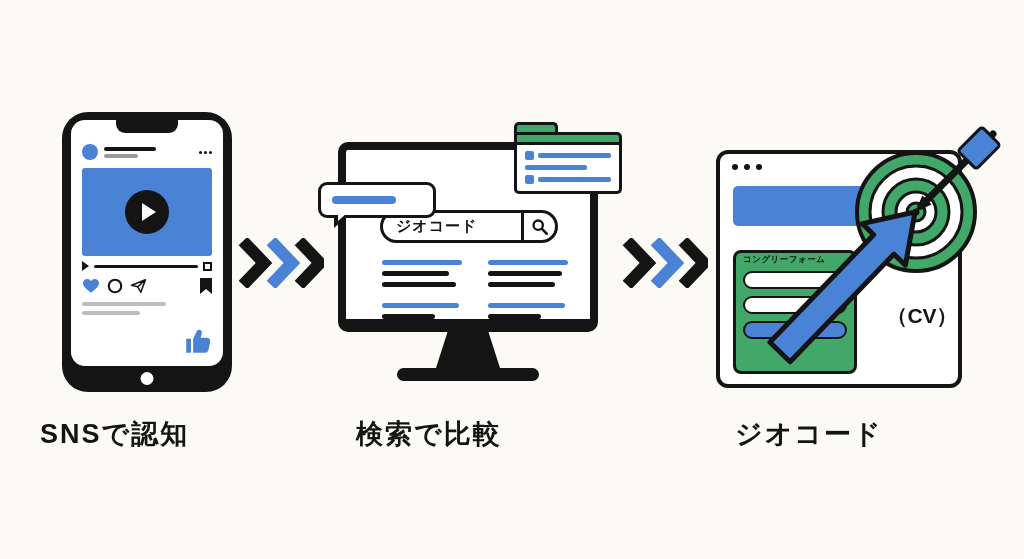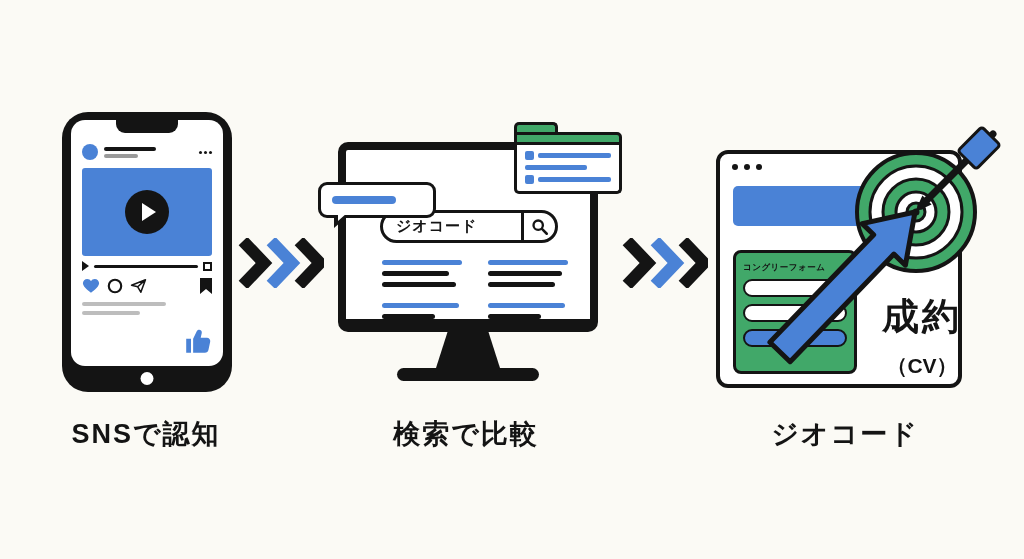--- a/index.html
+++ b/index.html
@@ -6,21 +6,21 @@
   :root{
     --blue:#4a82d6;
     --green:#41a869;
     --ink:#141414;
     --bg:#fbfaf5;
   }
   body{ width:1024px; height:559px; font-family:"Liberation Sans","DejaVu Sans",sans-serif; background:#fff; }
   .canvas{ position:relative; width:1024px; height:559px; background:var(--bg); overflow:hidden; }
 
   
-  .stage-label{ position:absolute; top:416px; text-align:center; font-size:27px; font-weight:800; color:var(--ink); letter-spacing:2px; }
+  .stage-label{ position:absolute; top:416px; text-align:left; font-size:27px; font-weight:800; color:var(--ink); letter-spacing:2px; }
   .label-sns{ left:40px; width:212px; }
   .label-search{ left:356px; width:220px;font-family:Liberation Mono, monospace; }
   .label-site{ left:735px; width:220px; }
 
   
   .chev{ position:absolute; width:86px; height:50px; }
   .chev-1{ left:238px; top:238px; }
   .chev-2{ left:622px; top:238px; }
 
   
@@ -76,21 +76,21 @@
   .frow{ display:flex; align-items:center; gap:4px; margin-bottom:5px; }
   .fsq{ width:9px; height:9px; background:var(--blue); border-radius:2px; flex:0 0 auto; }
   .fln{ height:5px; background:var(--blue); border-radius:2px; flex:1; }
   .fln.short{ flex:0 0 72%; }
 
   
   .browser{ position:absolute; left:716px; top:150px; width:246px; height:238px; background:#fff; border:4px solid var(--ink); border-radius:12px; z-index:1; }
   .bdots{ position:absolute; left:12px; top:10px; display:flex; gap:6px; }
   .bdots i{ width:6px; height:6px; background:var(--ink); border-radius:50%; }
   .hero{ position:absolute; left:13px; top:32px; width:150px; height:40px; background:var(--blue); border-radius:5px; }
-  .webform{ position:absolute; left:13px; top:96px; width:124px; height:124px; background:var(--green); border:3px solid var(--ink); border-radius:8px; padding:8px 7px; }
+  .webform{ position:absolute; left:13px; top:96px; width:124px; height:124px; background:var(--green); border:3px solid var(--ink); border-radius:8px; padding:0 7px; }
   .form-title{ font-size:8.5px; font-weight:700; color:var(--ink); margin:1px 0 5px; letter-spacing:.5px; white-space:nowrap; }
   .frow2{ height:18px; border:2.5px solid var(--ink); border-radius:9px; background:#fff; margin-bottom:7px; }
   .frow2.blue{ background:var(--blue); }
 
   .target-svg{ position:absolute; left:850px; top:146px; z-index:2; }
   .arrow-svg{ position:absolute; left:755px; top:172px; z-index:4; }
   .dart-svg{ position:absolute; left:885px; top:120px; z-index:5; }
 
   .cv{ position:absolute; left:862px; top:292px; width:120px; text-align:center; z-index:6; }
   .cv-main{ font-size:37px; font-weight:800; color:var(--ink); letter-spacing:3px; }
@@ -254,21 +254,20 @@
 
   <svg class="dart-svg" width="130" height="130" viewBox="0 0 130 130">
     <line x1="36" y1="86" x2="108" y2="14" stroke="#141414" stroke-width="7" stroke-linecap="round"></line>
     <g transform="rotate(-45 94 28)">
       <rect x="77" y="15" width="34" height="26" rx="3" fill="#4a82d6" stroke="#141414" stroke-width="3"></rect>
     </g>
     <polygon points="30,92 46.6,84.6 37.4,75.4" fill="#141414"></polygon>
   </svg>
 
   <div class="cv">
-    <div class="cv-main">成約</div>
     <div class="cv-sub">（CV）</div>
   </div>
 
   <div class="stage-label label-sns">SNSで認知</div>
   <div class="stage-label label-search">検索で比較</div>
   <div class="stage-label label-site">ジオコード</div>
 
 </div>
 
 </body></html>

